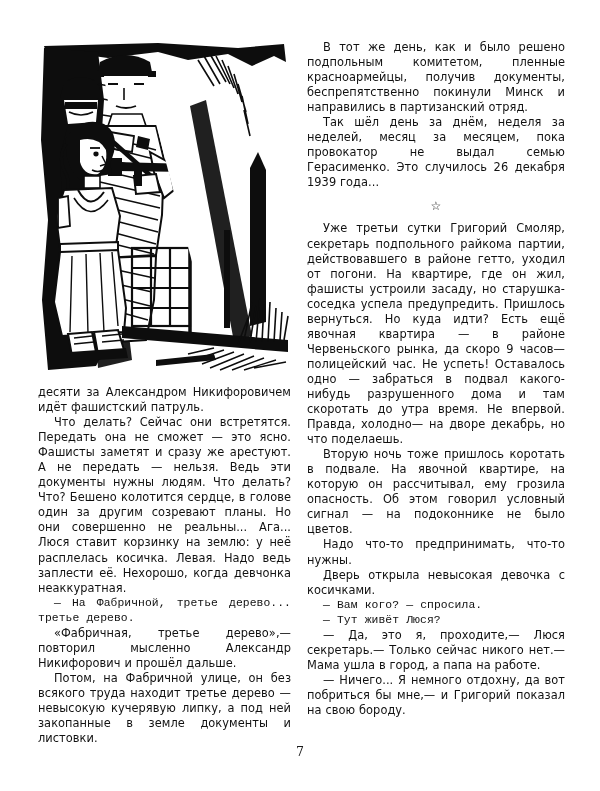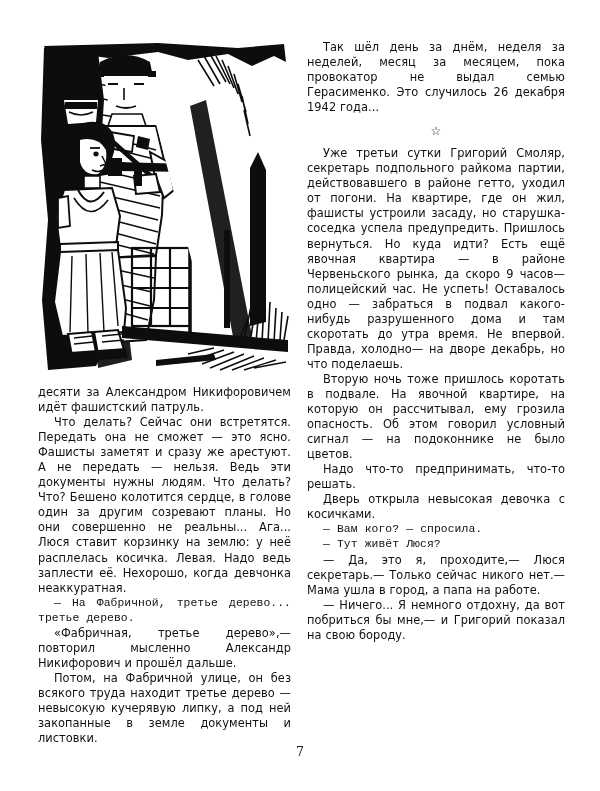--- a/index.html
+++ b/index.html
@@ -247,27 +247,28 @@
     </div>
 
     <p class="para noindent">десяти за Александром Никифоровичем идёт фашистский патруль.</p>
     <p class="para">Что делать? Сейчас они встретятся. Передать она не сможет — это ясно. Фашисты заметят и сразу же арестуют. А не передать — нельзя. Ведь эти документы нужны людям. Что делать? Что? Бешено колотится сердце, в голове один за другим созревают планы. Но они совершенно не реальны... Ага... Люся ставит корзинку на землю: у неё расплелась косичка. Левая. Надо ведь заплести её. Нехорошо, когда девчонка неаккуратная.</p>
     <p class="para dialogue lastfull">— На Фабричной, третье дерево... третье дерево.</p>
     <p class="para">«Фабричная, третье дерево»,— повторил мысленно Александр Никифорович и прошёл дальше.</p>
     <p class="para">Потом, на Фабричной улице, он без всякого труда находит третье дерево — невысокую кучерявую липку, а под ней закопанные в земле документы и листовки.</p>
   </div>
 
   <div class="col col-right">
-    <p class="para">Так шёл день за днём, неделя за неделей, месяц за месяцем, пока провокатор не выдал семью Герасименко. Это случилось 26 декабря 1942 года...</p>
+    <p class="para">В тот же день, как и было решено подпольным комитетом, пленные красноармейцы, получив документы, беспрепятственно покинули Минск и направились в партизанский отряд.</p>
+    <p class="para">Так шёл день за днём, неделя за неделей, месяц за месяцем, пока провокатор не выдал семью Герасименко. Это случилось 26 декабря 1939 года...</p>
 
     <div class="divider-star">☆</div>
 
     <p class="para">Уже третьи сутки Григорий Смоляр, секретарь подпольного райкома партии, действовавшего в районе гетто, уходил от погони. На квартире, где он жил, фашисты устроили засаду, но старушка-соседка успела предупредить. Пришлось вернуться. Но куда идти? Есть ещё явочная квартира — в районе Червеньского рынка, да скоро 9 часов— полицейский час. Не успеть! Оставалось одно — забраться в подвал какого-нибудь разрушенного дома и там скоротать до утра время. Не впервой. Правда, холодно— на дворе декабрь, но что поделаешь.</p>
     <p class="para">Вторую ночь тоже пришлось коротать в подвале. На явочной квартире, на которую он рассчитывал, ему грозила опасность. Об этом говорил условный сигнал — на подоконнике не было цветов.</p>
-    <p class="para">Надо что-то предпринимать, что-то решать.</p>
+    <p class="para">Надо что-то предпринимать, что-то нужны.</p>
     <p class="para">Дверь открыла невысокая девочка с косичками.</p>
     <p class="para dialogue lastfull">— Вам кого? — спросила.</p>
     <p class="para dialogue lastfull">— Тут живёт Люся?</p>
     <p class="para">— Да, это я, проходите,— Люся секретарь.— Только сейчас никого нет.— Мама ушла в город, а папа на работе.</p>
     <p class="para">— Ничего... Я немного отдохну, да вот побриться бы мне,— и Григорий показал на свою бороду.</p>
 
   </div>
 
   <div class="folio">7</div>
 

